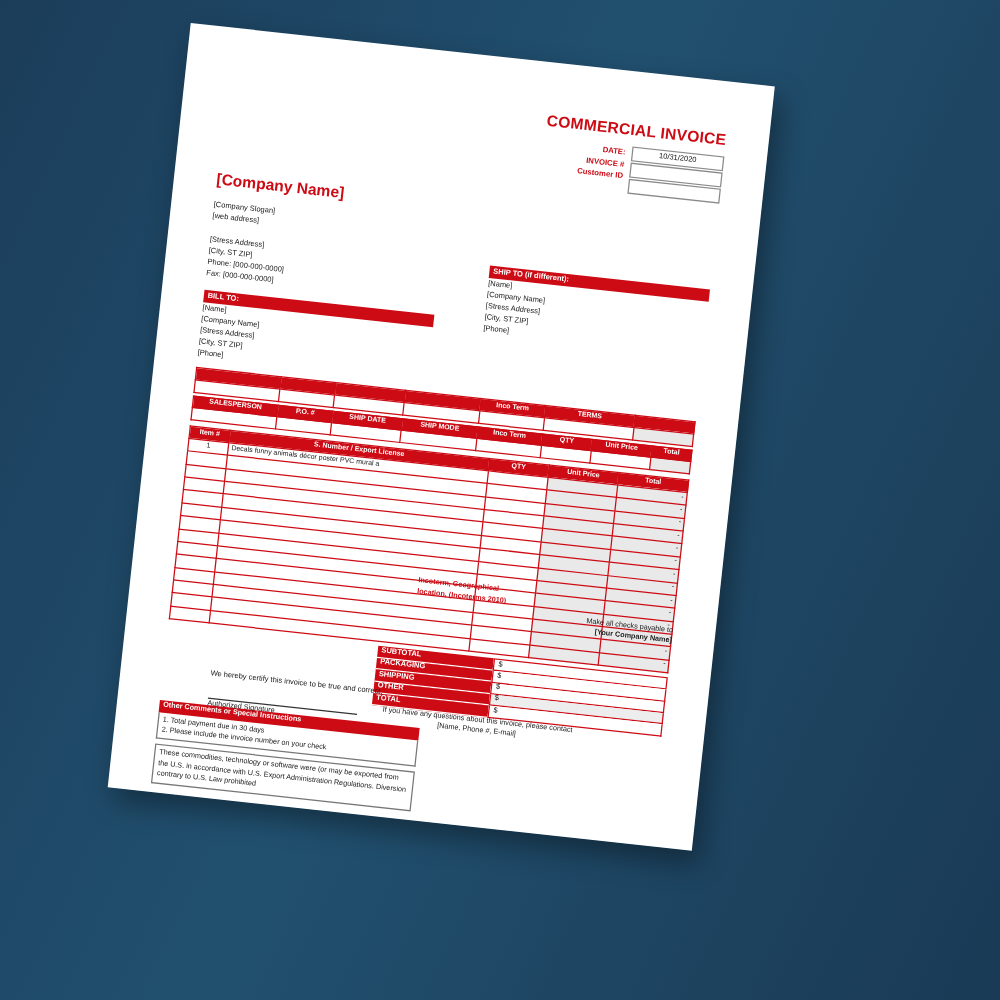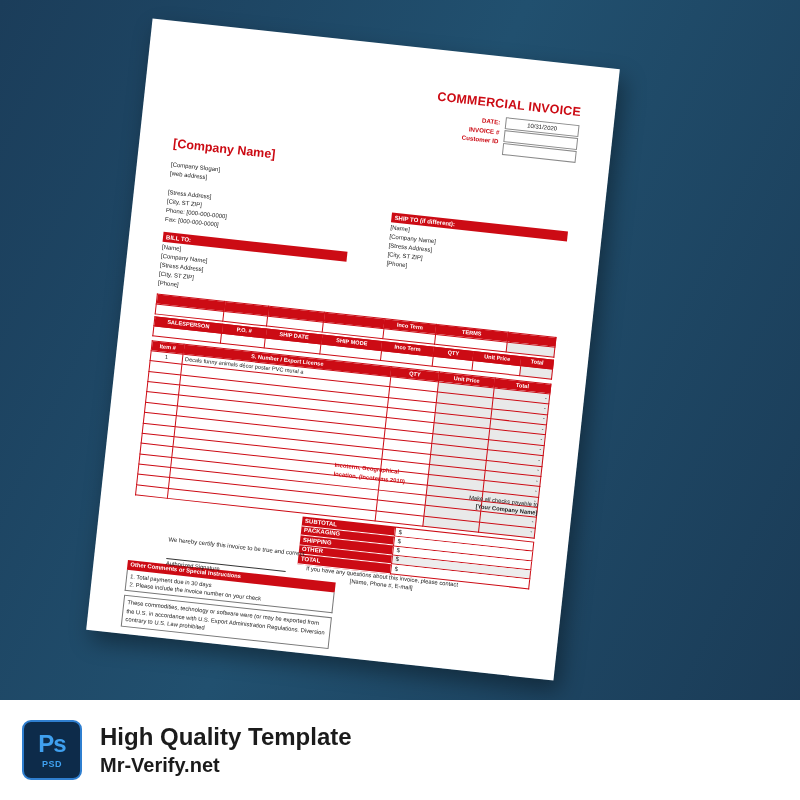--- a/index.html
+++ b/index.html
@@ -548,24 +548,14 @@
       </div>
 
       <div id="contact">
         <div>If you have any questions about this invoice, please contact</div>
         <div style="text-align:center">[Name, Phone #, E-mail]</div>
       </div>
 
     </div>
   </div>
 
-  <div id="banner">
-    <div id="ps-badge">
-      <div class="ps-main">Ps</div>
-      <div class="ps-sub">PSD</div>
-    </div>
-    <div id="banner-text">
-      <div id="banner-title">High Quality Template</div>
-      <div id="banner-sub">Mr-Verify.net</div>
-    </div>
-  </div>
 
 </div>
 
 </body></html>

